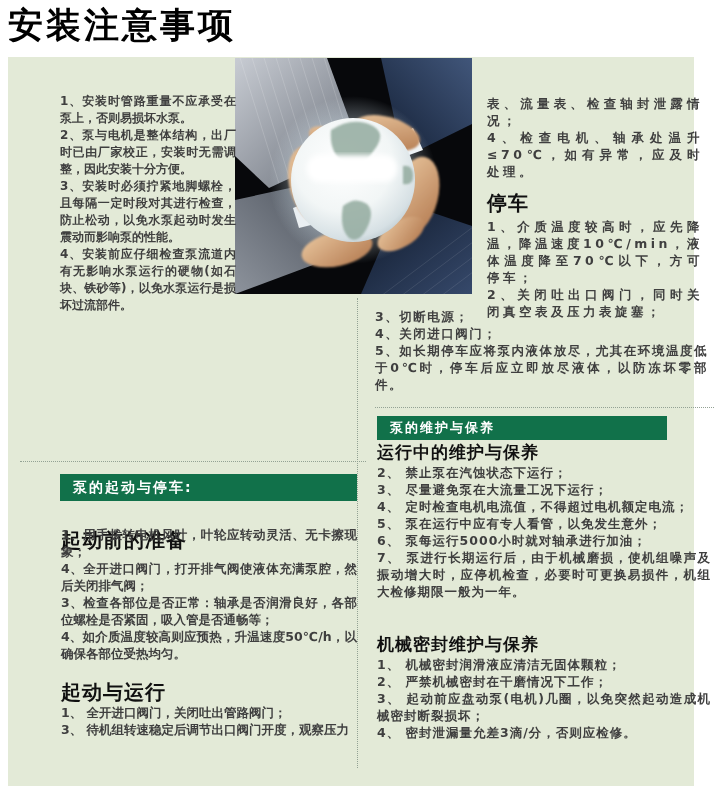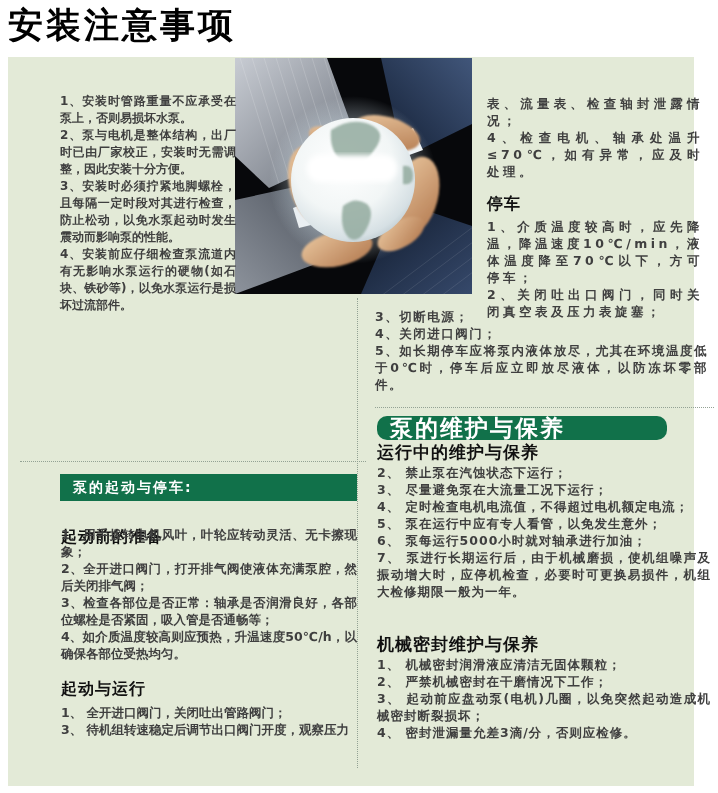--- a/index.html
+++ b/index.html
@@ -13,34 +13,34 @@
   .body-text{font-size:12.5px;line-height:17px;color:#3f3f3f;font-weight:600;
              text-align:justify;text-justify:inter-character;}
   .body-text p{margin:0;}
 
   .narrow-left{position:absolute;left:52px;top:36px;width:176px;font-size:12px;}
   .narrow-right{position:absolute;left:479px;top:38px;width:216px;letter-spacing:3.5px;}
   .stop-title{margin:15px 0 6px 0 !important;}
   .wide-left{position:absolute;left:22px;top:261px;width:331px;letter-spacing:1.5px;}
   .wide-right{position:absolute;left:367px;top:251px;width:333px;letter-spacing:1.5px;}
 
-  .sub{margin:0;font-size:16px;font-weight:800;color:#101010;letter-spacing:1px;}
+  .sub{margin:0;font-size:20px;font-weight:800;color:#101010;letter-spacing:1px;}
   .h-prep{position:absolute;left:53px;top:432px;margin-top:38px;}
   .prep-items{position:absolute;left:53px;top:469px;width:296px;}
   .h-run{position:absolute;left:53px;top:622px;}
   .run-items{position:absolute;left:53px;top:647px;width:302px;}
   .h-running{position:absolute;left:369px;top:384px;font-size:17px;}
   .running-items{position:absolute;left:369px;top:407px;width:334px;letter-spacing:1px;}
   .h-seal{position:absolute;left:369px;top:576px;font-size:17px;}
   .seal-items{position:absolute;left:369px;top:599px;width:334px;letter-spacing:1px;}
 
   .greenbar{position:absolute;background:#11714a;color:#ffffff;font-weight:800;
             display:flex;align-items:center;letter-spacing:2px;}
   .bar-left{left:52px;top:417px;width:284px;height:27px;font-size:14px;padding-left:13px;}
-  .bar-right{left:369px;top:359px;width:277px;height:24px;font-size:23px;padding-left:13px;border-radius:10px;}
+  .bar-right{left:369px;top:359px;width:277px;height:24px;font-size:13px;padding-left:13px;}
 
   .hsep{position:absolute;height:0;border-top:1px dotted #93a294;}
   .hsep-left{left:12px;top:404px;width:346px;}
   .hsep-right{left:367px;top:350px;width:339px;}
   .vsep{position:absolute;left:349px;top:241px;width:0;height:470px;border-left:1px dotted #93a294;}
 </style>
 </head>
 <body>
 
 <h1 class="page-title">安装注意事项</h1>
@@ -157,21 +157,21 @@
   <div class="vsep"></div>
   <div class="hsep hsep-left"></div>
   <div class="hsep hsep-right"></div>
 
   <div class="greenbar bar-left">
     <span>泵的起动与停车:</span>
   </div>
   <h3 class="sub h-prep">起动前的准备</h3>
   <div class="prep-items body-text">
     <p>1、用手拨转电机风叶，叶轮应转动灵活、无卡擦现象；</p>
-    <p>2、全开进口阀门，打开排气阀使液体充满泵腔，然后关闭排气阀；</p>
+    <p>4、全开进口阀门，打开排气阀使液体充满泵腔，然后关闭排气阀；</p>
     <p>3、检查各部位是否正常：轴承是否润滑良好，各部位螺栓是否紧固，吸入管是否通畅等；</p>
     <p>4、如介质温度较高则应预热，升温速度50℃/h，以确保各部位受热均匀。</p>
   </div>
   <h3 class="sub h-run">起动与运行</h3>
   <div class="run-items body-text">
     <p>1、 全开进口阀门，关闭吐出管路阀门；</p>
     <p>3、 待机组转速稳定后调节出口阀门开度，观察压力</p>
   </div>
 
   <div class="greenbar bar-right">

